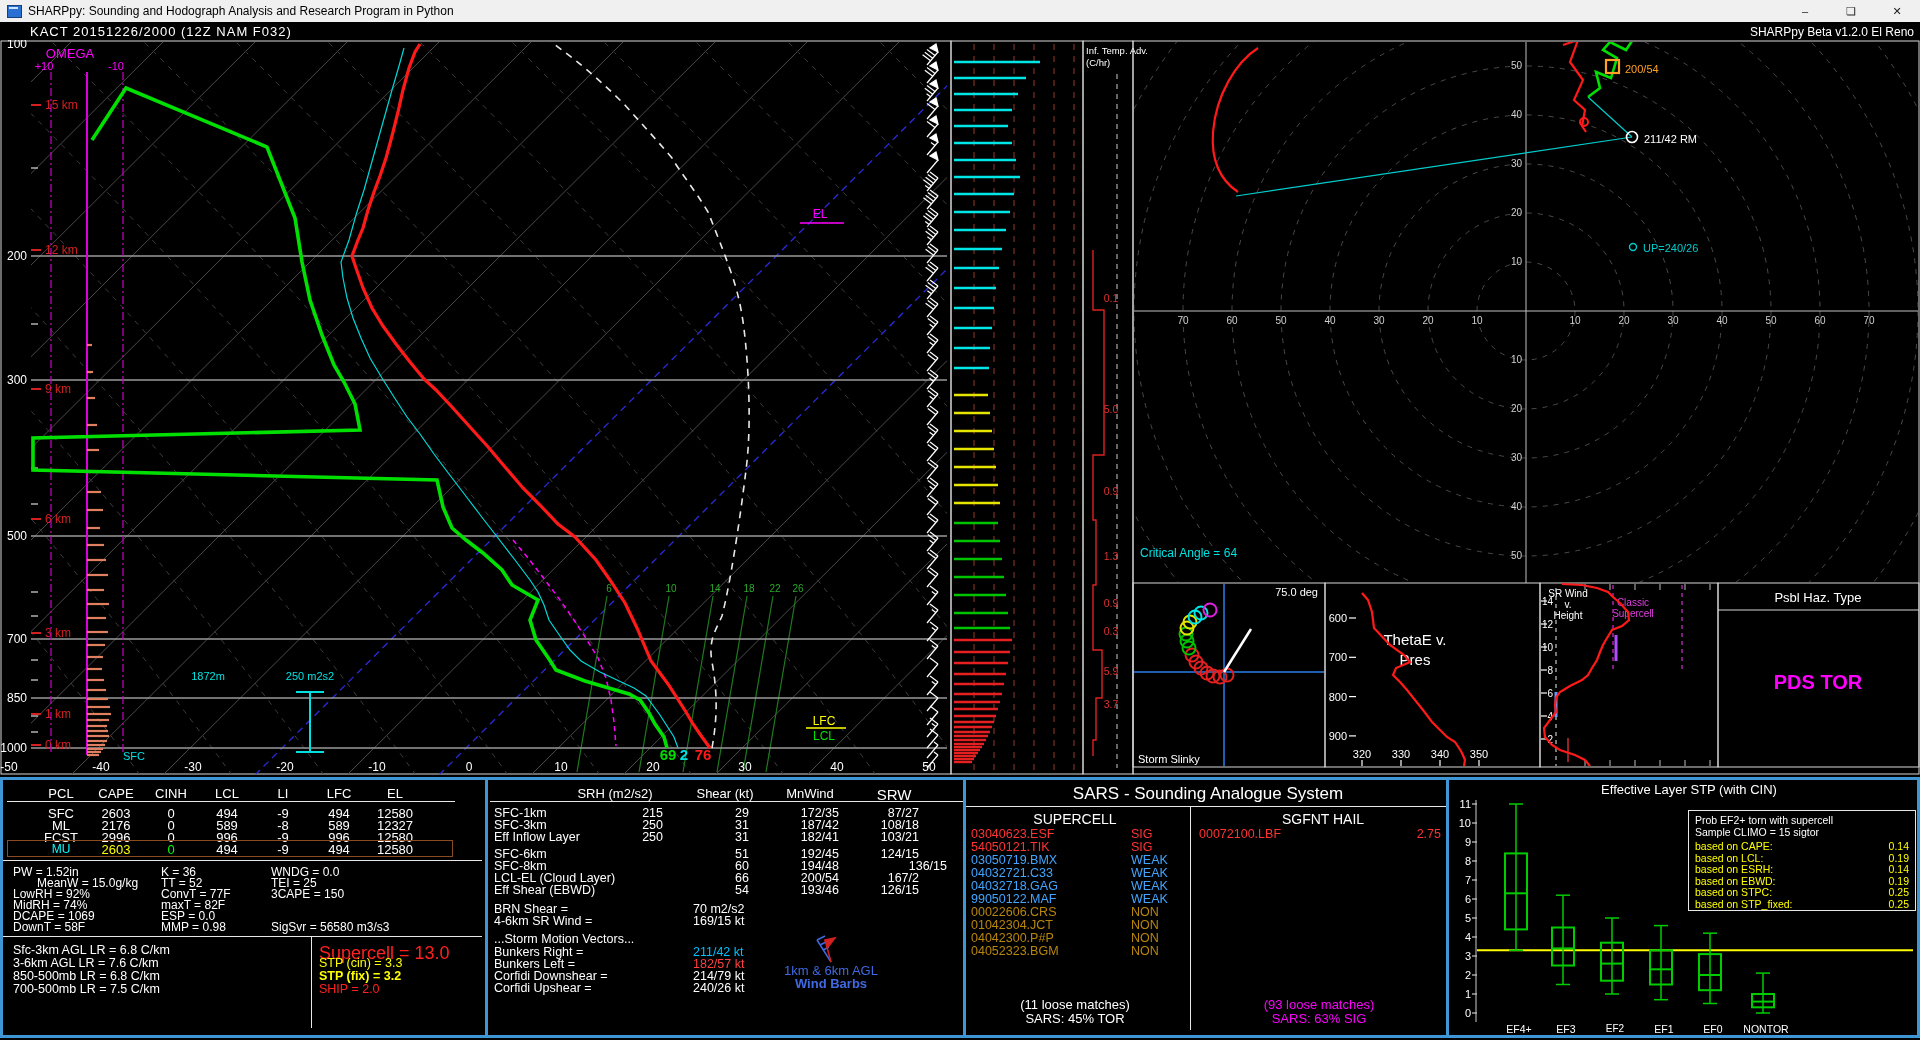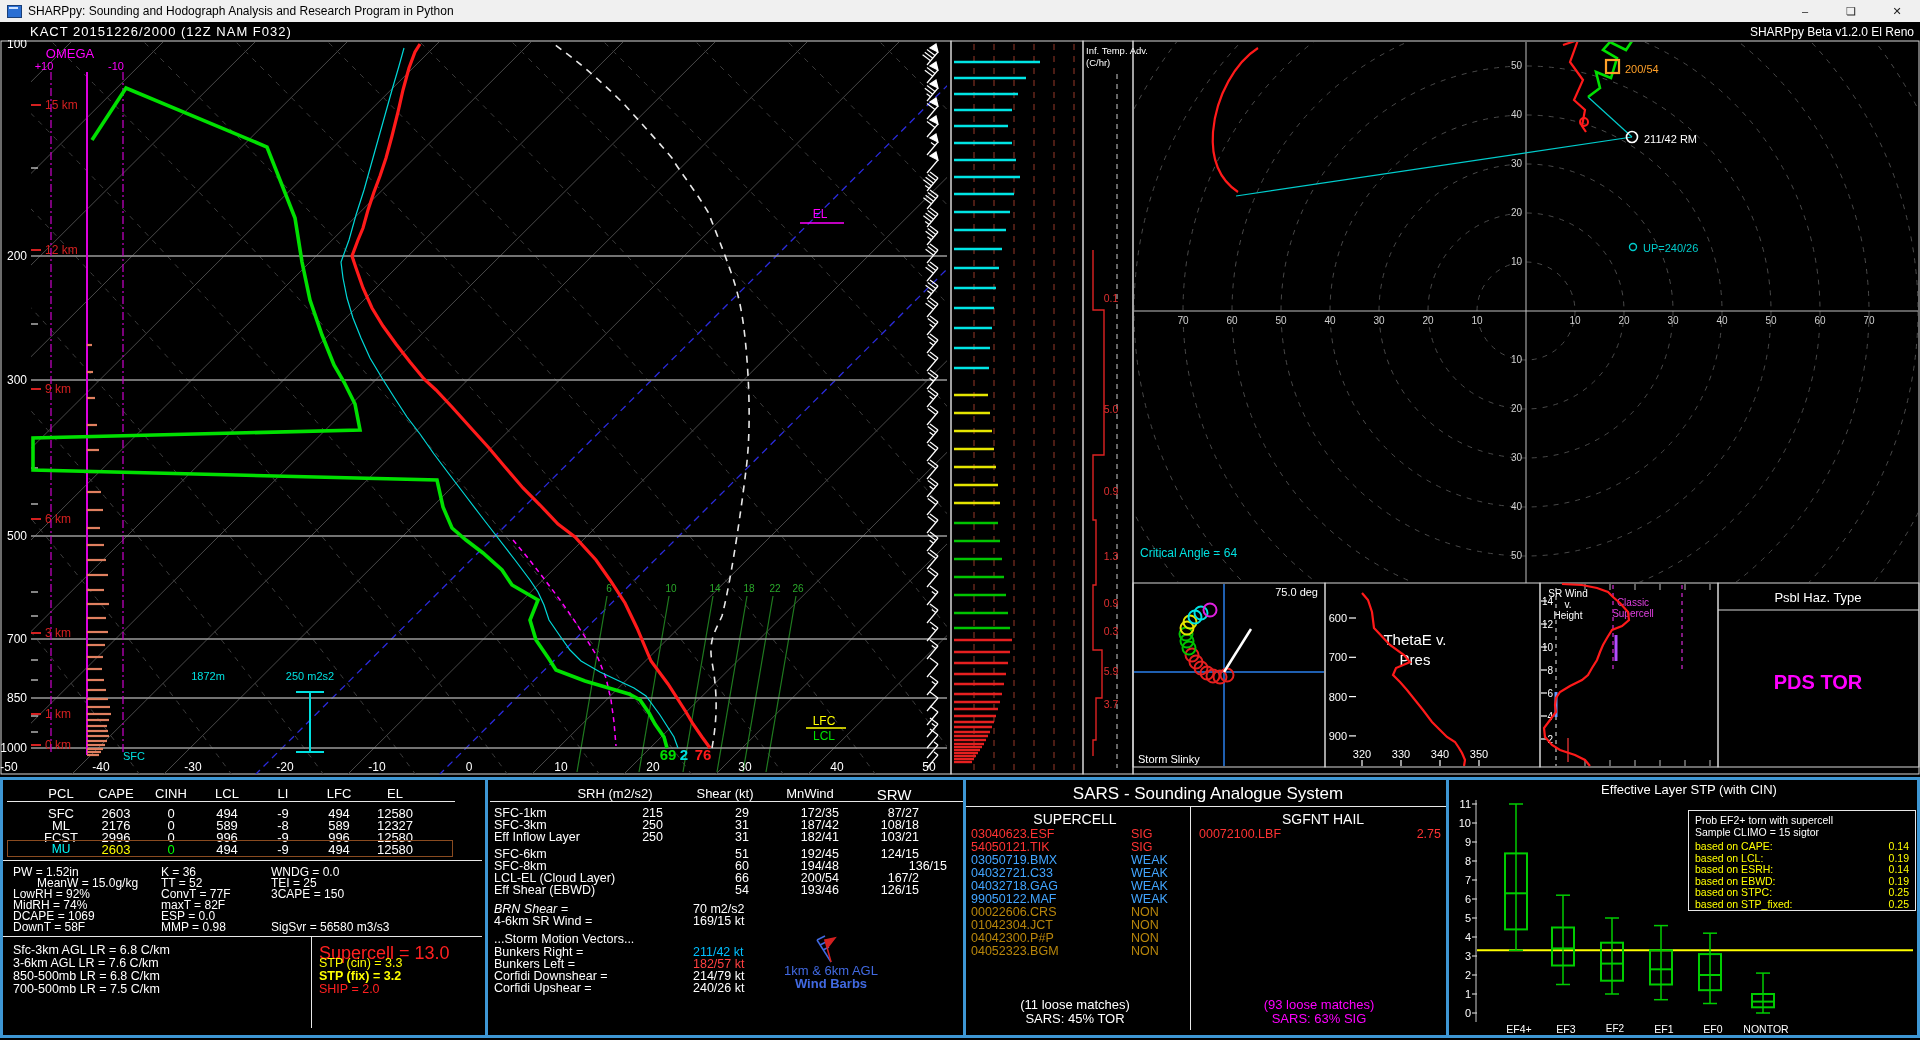--- a/index.html
+++ b/index.html
@@ -815,21 +815,21 @@
     <span class="bspan" style="left: 836px; top: 80px; color: rgb(255, 255, 255); font-size: 12.5px; font-weight: normal; transform: translateX(-100%);">194/48</span>
     <span class="bspan" style="left: 916px; top: 80px; color: rgb(255, 255, 255); font-size: 12.5px; font-weight: normal; transform: translateX(-100%); margin-left: 28px;">136/15</span>
     <span class="bspan" style="left: 491px; top: 92px; color: rgb(255, 255, 255); font-size: 12.5px; font-weight: normal;">LCL-EL (Cloud Layer)</span>
     <span class="bspan" style="left: 746px; top: 92px; color: rgb(255, 255, 255); font-size: 12.5px; font-weight: normal; transform: translateX(-100%);">66</span>
     <span class="bspan" style="left: 836px; top: 92px; color: rgb(255, 255, 255); font-size: 12.5px; font-weight: normal; transform: translateX(-100%);">200/54</span>
     <span class="bspan" style="left: 916px; top: 92px; color: rgb(255, 255, 255); font-size: 12.5px; font-weight: normal; transform: translateX(-100%);">167/2</span>
     <span class="bspan" style="left: 491px; top: 104px; color: rgb(255, 255, 255); font-size: 12.5px; font-weight: normal;">Eff Shear (EBWD)</span>
     <span class="bspan" style="left: 746px; top: 104px; color: rgb(255, 255, 255); font-size: 12.5px; font-weight: normal; transform: translateX(-100%);">54</span>
     <span class="bspan" style="left: 836px; top: 104px; color: rgb(255, 255, 255); font-size: 12.5px; font-weight: normal; transform: translateX(-100%);">193/46</span>
     <span class="bspan" style="left: 916px; top: 104px; color: rgb(255, 255, 255); font-size: 12.5px; font-weight: normal; transform: translateX(-100%);">126/15</span>
-    <span class="bspan" style="left: 491px; top: 123px; color: rgb(255, 255, 255); font-size: 12.5px; font-weight: normal; font-style: italic;">BRN Shear =</span>
+    <span class="bspan" style="left: 491px; top: 123px; color: rgb(255, 255, 255); font-size: 12.5px; font-weight: normal;">BRN Shear =</span>
     <span class="bspan" style="left: 690px; top: 123px; color: rgb(255, 255, 255); font-size: 12.5px; font-weight: normal;">70 m2/s2</span>
     <span class="bspan" style="left: 491px; top: 135px; color: rgb(255, 255, 255); font-size: 12.5px; font-weight: normal;">4-6km SR Wind =</span>
     <span class="bspan" style="left: 690px; top: 135px; color: rgb(255, 255, 255); font-size: 12.5px; font-weight: normal;">169/15 kt</span>
     <span class="bspan" style="left: 491px; top: 153px; color: rgb(255, 255, 255); font-size: 12.5px; font-weight: normal;">...Storm Motion Vectors...</span>
     <span class="bspan" style="left: 491px; top: 166px; color: rgb(255, 255, 255); font-size: 12.5px; font-weight: normal;">Bunkers Right =</span>
     <span class="bspan" style="left: 690px; top: 166px; color: rgb(0, 191, 255); font-size: 12.5px; font-weight: normal;">211/42 kt</span>
     <span class="bspan" style="left: 491px; top: 178px; color: rgb(255, 255, 255); font-size: 12.5px; font-weight: normal;">Bunkers Left =</span>
     <span class="bspan" style="left: 690px; top: 178px; color: rgb(255, 64, 64); font-size: 12.5px; font-weight: normal;">182/57 kt</span>
     <span class="bspan" style="left: 491px; top: 190px; color: rgb(255, 255, 255); font-size: 12.5px; font-weight: normal;">Corfidi Downshear =</span>
     <span class="bspan" style="left: 690px; top: 190px; color: rgb(255, 255, 255); font-size: 12.5px; font-weight: normal;">214/79 kt</span>

